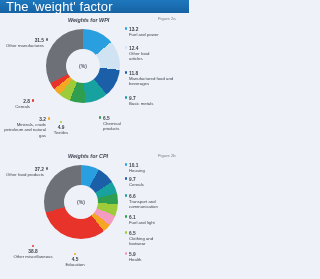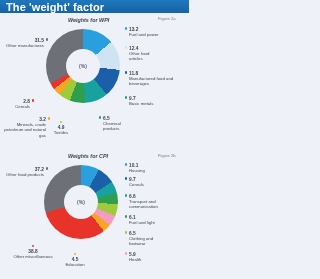--- a/index.html
+++ b/index.html
@@ -13,22 +13,22 @@
   .header{
     height:13px;
     background:#1b6fb3;
     background:linear-gradient(180deg,#1e77bd 0%,#1663a3 100%);
     display:flex;align-items:center;
     padding:0 6px;
     box-sizing:border-box;
   }
   .header-title{
     color:#ffffff;
-    font-size:11px;
-    font-weight:bold;
+    font-size:13px;
+    font-weight:normal;
     letter-spacing:.1px;
     white-space:nowrap;
   }
   .panel{position:relative;width:189px;}
   .panel-1{height:140px;}
   .panel-2{height:126px;}
   .panel-title{
     position:absolute;
     font-size:5.4px;
     font-style:italic;

